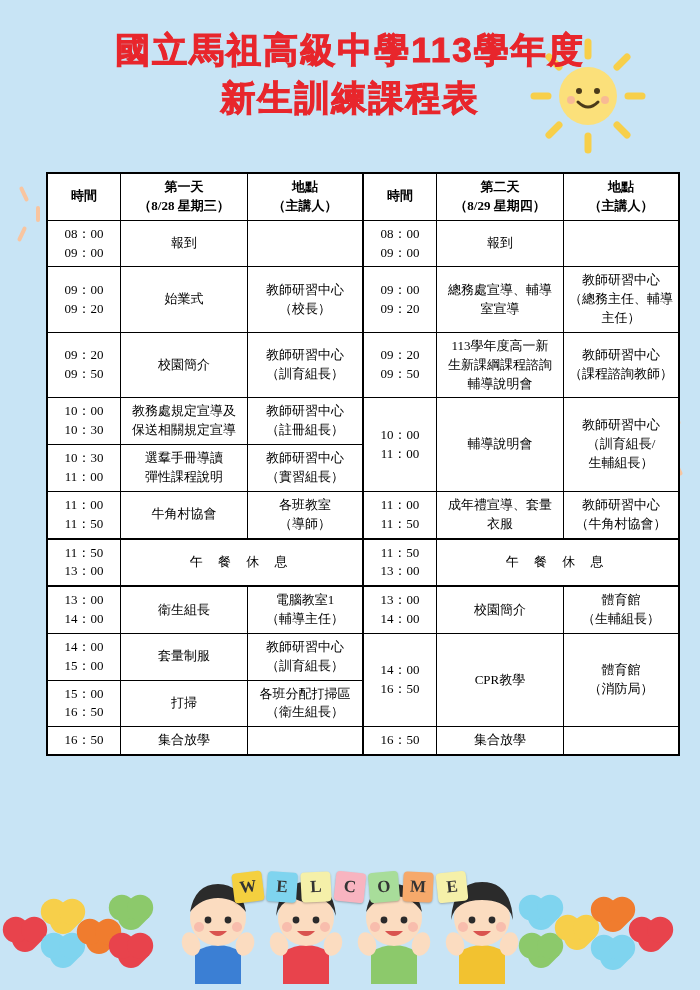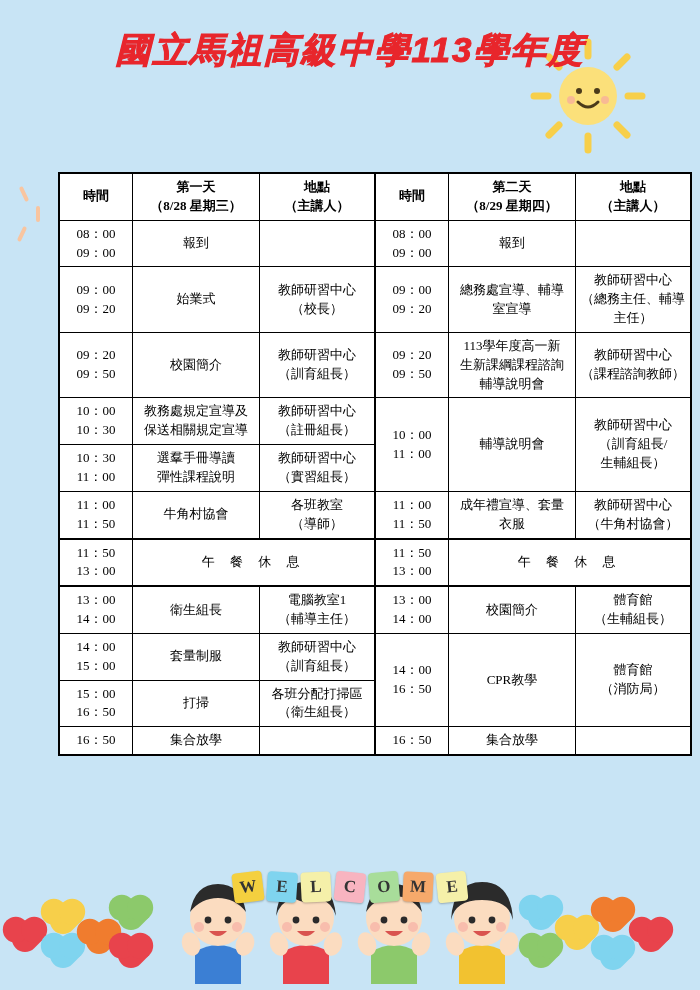--- a/index.html
+++ b/index.html
@@ -25,37 +25,36 @@
   }
 
   
   .title-wrap {
     position: absolute;
     top: 26px;
     left: 0;
     width: 700px;
     text-align: center;
     z-index: 5;
-    font-style: italic;
   }
   .title-line {
     font-family: "Liberation Sans", sans-serif;
     font-weight: bold;
     color: #e8262c;
     font-size: 35px;
     letter-spacing: 2px;
     line-height: 1.38;
     -webkit-text-stroke: 1px #e8262c;
   }
 
   
   .table-wrap {
     position: absolute;
     top: 172px;
-    left: 58px;
+    left: 46px;
     width: 600px;
   }
   table.sched {
     border-collapse: collapse;
     width: 600px;
     background: #ffffff;
     table-layout: fixed;
   }
   table.sched td {
     border: 1px solid #000;
@@ -191,20 +190,21 @@
 
 <div class="spark" style="left:22px; top:186px; transform:rotate(-25deg);"></div>
 <div class="spark" style="left:36px; top:206px; transform:rotate(0deg);"></div>
 <div class="spark" style="left:20px; top:226px; transform:rotate(25deg);"></div>
 <div class="spark" style="right:22px; top:420px; transform:rotate(25deg);"></div>
 <div class="spark" style="right:36px; top:440px; transform:rotate(0deg);"></div>
 <div class="spark" style="right:20px; top:460px; transform:rotate(-25deg);"></div>
 
 <div class="title-wrap">
   <div class="title-line">國立馬祖高級中學113學年度</div>
+  <div class="title-line">新生訓練課程表</div>
 </div>
 
 <div class="table-wrap">
   <table class="sched">
     <tbody id="sched-body">
         <tr class="hdr">
           <td class="col-time thick-left thick-top">時間</td>
           <td class="col-act thick-top">第一天<br>（8/28 星期三）</td>
           <td class="col-place thick-top">地點<br>（主講人）</td>
           <td class="col-time sep thick-top">時間</td>

